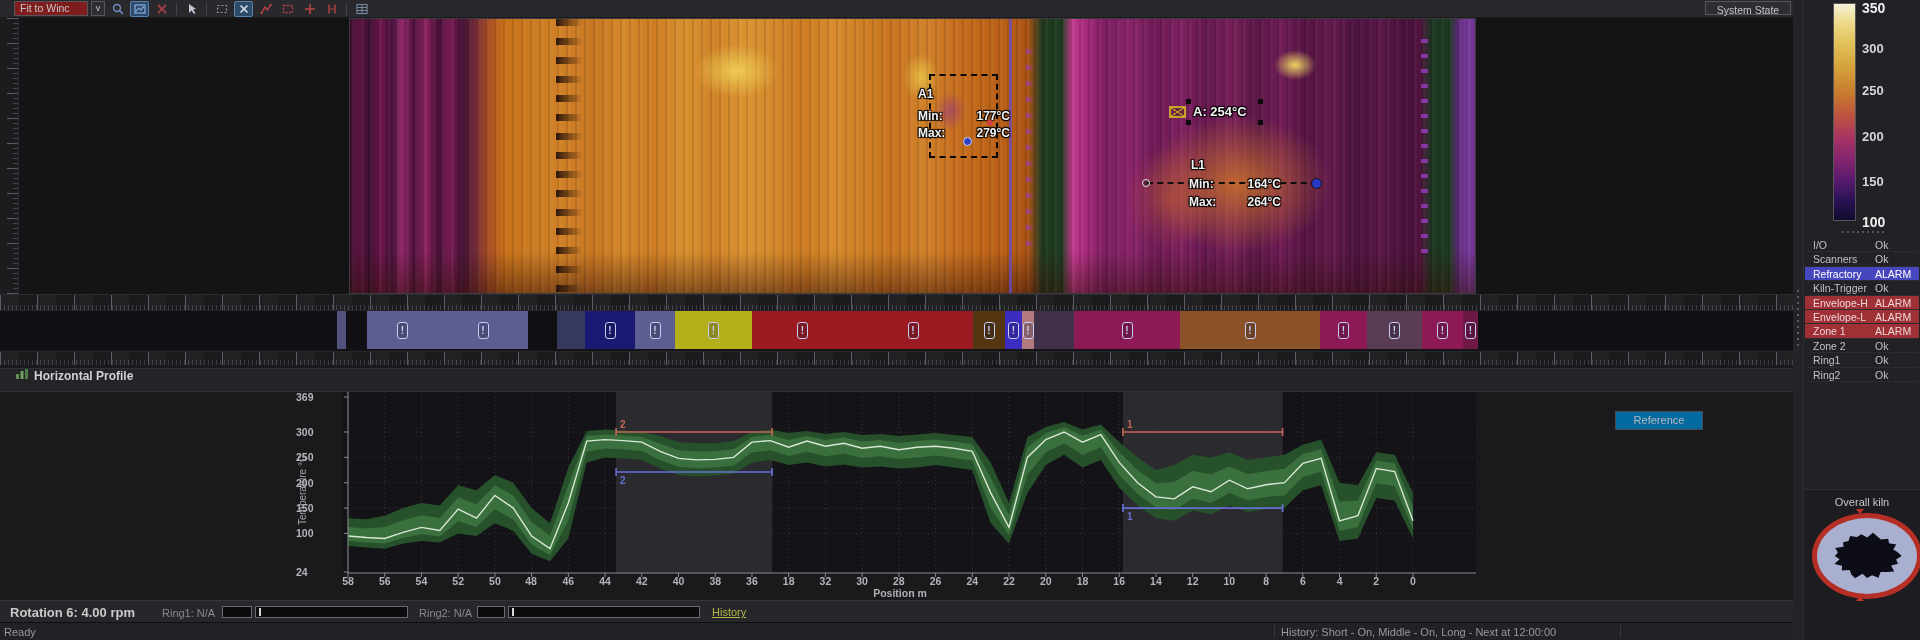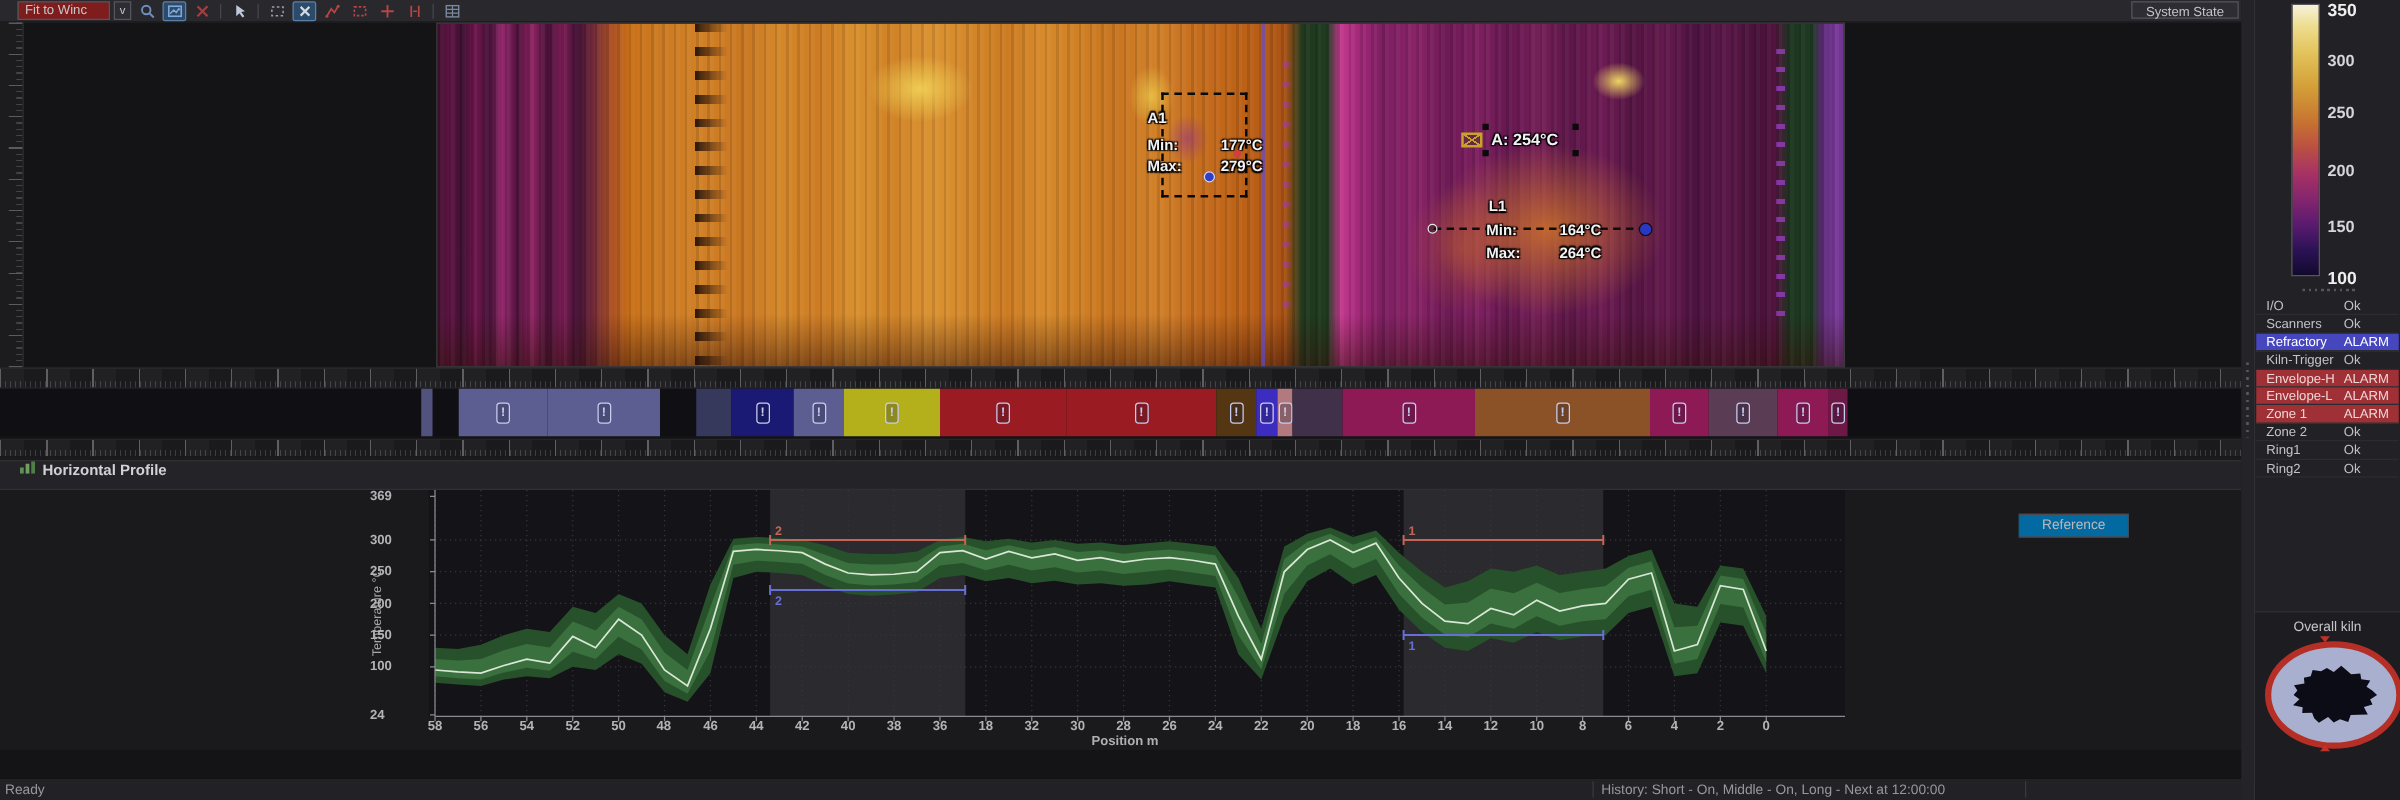--- a/index.html
+++ b/index.html
@@ -422,20 +422,30 @@
       <span class="xtick" style="left: 1144.93px;">14</span>
       <span class="xtick" style="left: 1181.65px;">12</span>
       <span class="xtick" style="left: 1218.38px;">10</span>
       <span class="xtick" style="left: 1255.1px;">8</span>
       <span class="xtick" style="left: 1291.82px;">6</span>
       <span class="xtick" style="left: 1328.55px;">4</span>
       <span class="xtick" style="left: 1365.27px;">2</span>
       <span class="xtick" style="left: 1402px;">0</span>
     </div>
 
+  <div id="bottombar">
+    <span id="rotation">Rotation 6: 4.00 rpm</span>
+    <span class="ring-label" style="left:162px;">Ring1: N/A</span>
+    <div class="pbox" style="left:222px;width:30px;"></div>
+    <div class="pbox long" style="left:255px;width:153px;"></div>
+    <span class="ring-label" style="left:419px;">Ring2: N/A</span>
+    <div class="pbox" style="left:477px;width:28px;"></div>
+    <div class="pbox long" style="left:508px;width:192px;"></div>
+    <a id="history-link">History</a>
+  </div>
 
   <div id="statusbar">
     <span id="ready">Ready</span>
     <span class="sb-div" style="left:1274px;"></span>
     <span id="history-status">History: Short - On, Middle - On, Long - Next at 12:00:00</span>
     <span class="sb-div" style="left:1620px;"></span>
   </div>
 
   <div id="splitter"></div>
   <div id="rightpanel">

